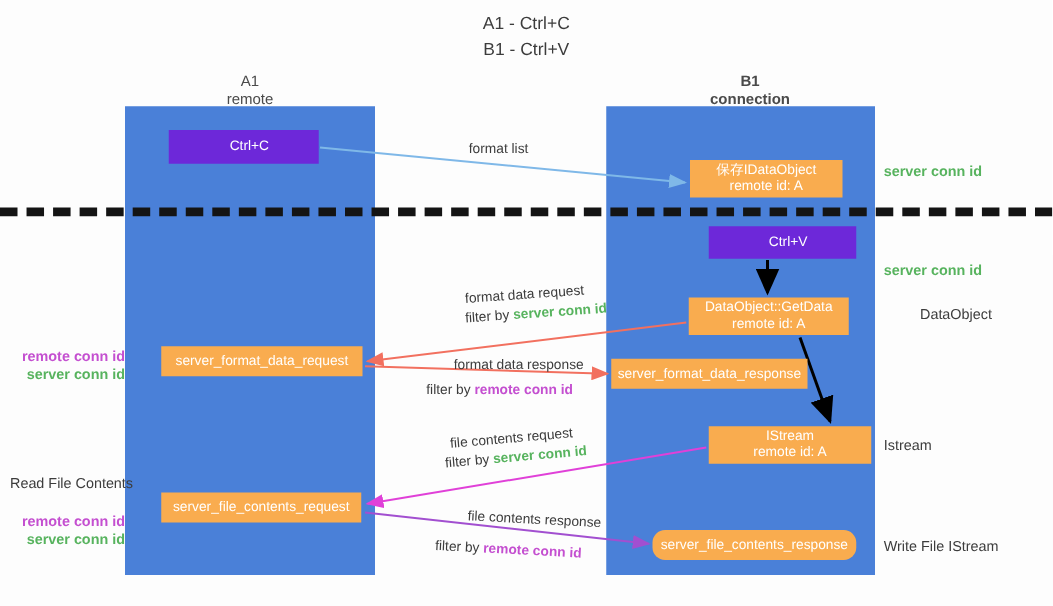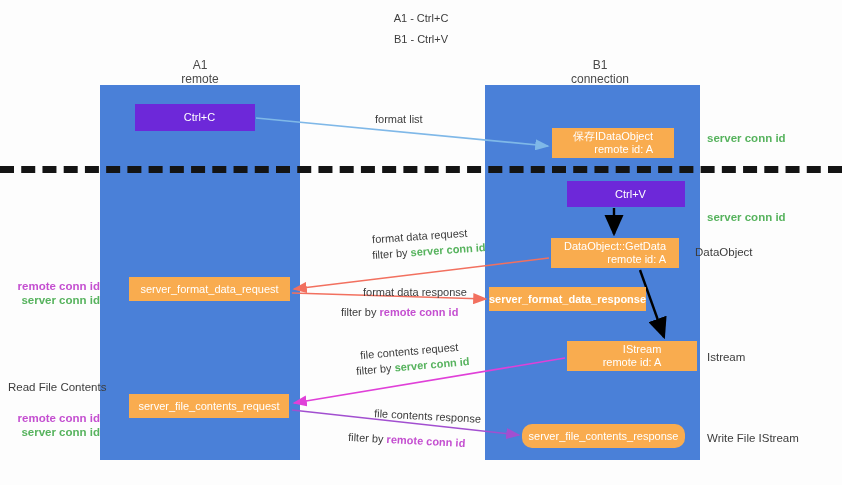--- a/index.html
+++ b/index.html
@@ -17,36 +17,36 @@
     background: #fdfdfd;
     overflow: hidden;
   }
   .abs { position: absolute; }
 
   
   #title {
     left: 0; top: 8px;
     width: 842px;
     text-align: center;
-    font-size: 11px;
+    font-size: 14px;
     color: #3c3c3c;
     line-height: 21px;
     white-space: pre-line;
   }
 
   
   .col-header {
     text-align: center;
     font-size: 12px;
     color: #4a4a4a;
     line-height: 14px;
     white-space: pre-line;
   }
   #header-a1 { left: 140px; top: 58px; width: 120px; }
-  #header-b1 { left: 540px; top: 58px; width: 120px; }
+  #header-b1 { left: 540px; top: 58px; width: 120px; font-weight: bold; }
 
   
   .lane {
     background: #4a80d8;
     top: 85px;
     height: 375px;
   }
   #lane-a1 { left: 100px; width: 200px; }
   #lane-b1 { left: 485px; width: 215px; }
 
@@ -65,44 +65,44 @@
     align-items: center;
     justify-content: center;
     color: #ffffff;
     font-size: 11px;
     line-height: 13px;
     text-align: center;
     white-space: pre-line;
     padding: 2px 4px;
   }
   .box.green { background: #6d28d9; padding-left: 13px; }
-  .box.orange { background: #f9ac4f; text-align: right; }
+  .box.orange { background: #f9ac4f; }
 
   #box-ctrl-c { left: 135px; top: 104px; width: 120px; height: 27px; }
   #box-idataobject { left: 552px; top: 128px; width: 122px; height: 30px; }
   #box-ctrl-v { left: 567px; top: 181px; width: 118px; height: 26px; }
   #box-getdata { left: 551px; top: 238px; width: 128px; height: 30px; }
   #box-fmt-req { left: 129px; top: 277px; width: 161px; height: 24px; }
-  #box-fmt-resp { left: 489px; top: 287px; width: 157px; height: 24px; font-weight: bold; }
+  #box-fmt-resp { left: 489px; top: 287px; width: 157px; height: 24px; }
   #box-istream { left: 567px; top: 341px; width: 130px; height: 30px; }
   #box-file-req { left: 129px; top: 394px; width: 160px; height: 24px; }
   #box-file-resp { left: 522px; top: 424px; width: 163px; height: 24px; border-radius: 10px; }
 
   
   .side-label {
     font-size: 11.5px;
     color: #3c3c3c;
     line-height: 14px;
   }
   .conn-green { color: #57b35e; font-weight: bold; }
   .conn-purple { color: #c44fd0; font-weight: bold; }
 
   #side-server-1 { left: 707px; top: 131px; }
   #side-server-2 { left: 707px; top: 210px; }
-  #side-dataobject { left: 695px; top: 245px; text-align: right; }
+  #side-dataobject { left: 736px; top: 245px; text-align: right; }
   #side-istream { left: 707px; top: 350px; }
   #side-write-file { left: 707px; top: 431px; }
 
   
   #left-conn-1 { left: 8px; top: 279px; width: 92px; text-align: right; font-size: 11.5px; line-height: 14px; }
   #left-read-file { left: 8px; top: 380px; width: 150px; font-size: 11.5px; color: #3c3c3c; line-height: 14px; }
   #left-conn-2 { left: 8px; top: 411px; width: 92px; text-align: right; font-size: 11.5px; line-height: 14px; }
 
   
   .flow-label {

